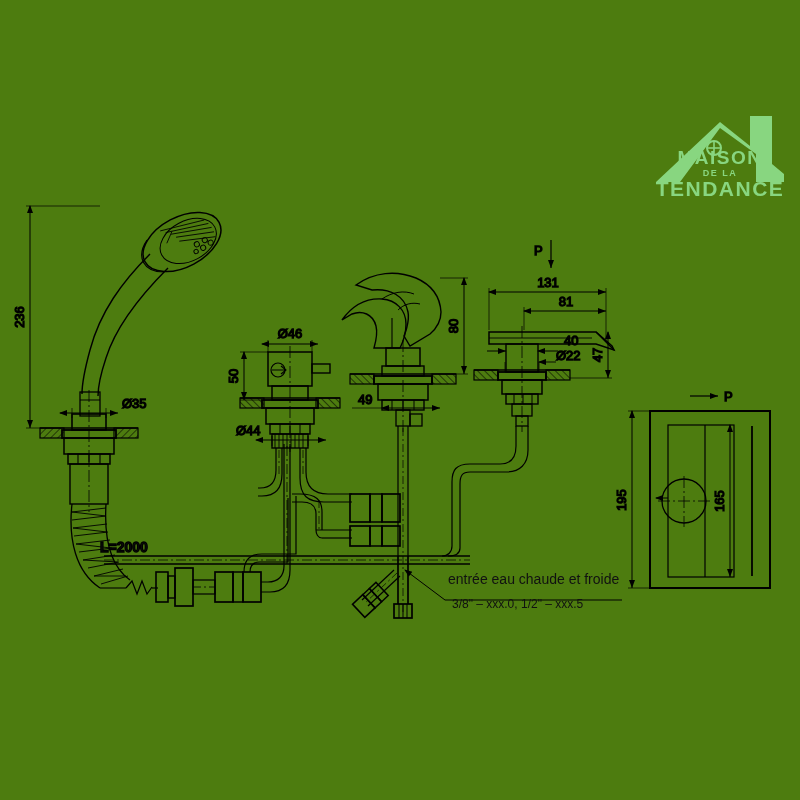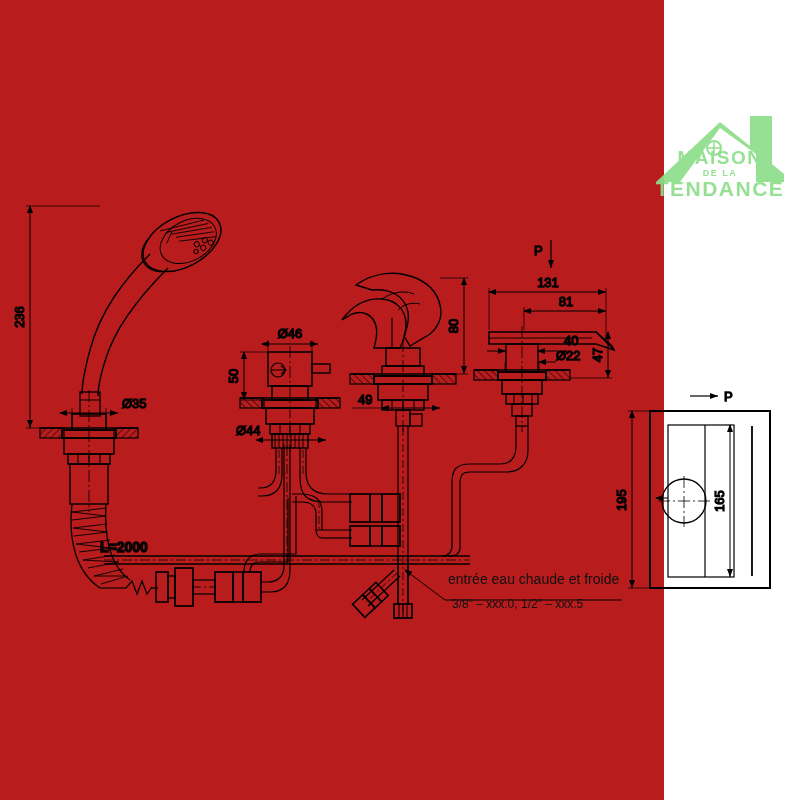--- a/index.html
+++ b/index.html
@@ -1,17 +1,17 @@
 <!DOCTYPE html>
 <html><head>
 <meta charset="utf-8">
 <style>
   html,body{margin:0;padding:0;background:#fff;}
   body{width:800px;height:800px;overflow:hidden;font-family:"Liberation Sans",sans-serif;color:#000;}
-  #stage{position:relative;width:664px;height:800px;background:#b91c1c;}
+  #stage{position:relative;width:800px;height:800px;background:#4d7c0f;}
   svg{display:block;}
   .lbl{font-family:"Liberation Sans",sans-serif;fill:#111;font-size:13px;}
   .lbl-sm{font-family:"Liberation Sans",sans-serif;fill:#111;font-size:12px;}
   .lbl-note{font-family:"Liberation Sans",sans-serif;fill:#111;font-size:14px;}
   .lbl-lg{font-family:"Liberation Sans",sans-serif;fill:#111;font-size:14px;font-weight:bold;}
   .logo-text{font-family:"Liberation Sans",sans-serif;font-weight:bold;}
 </style>
 </head>
 <body>
 

